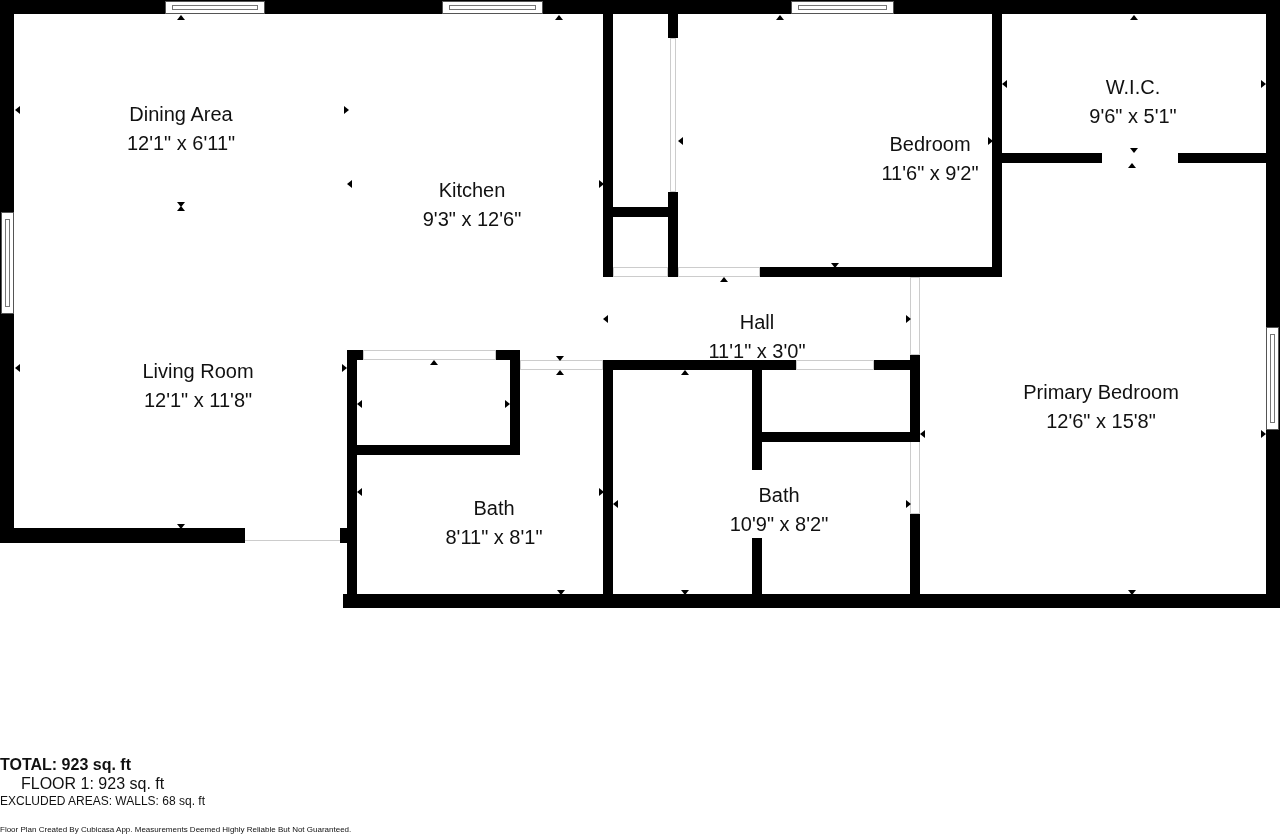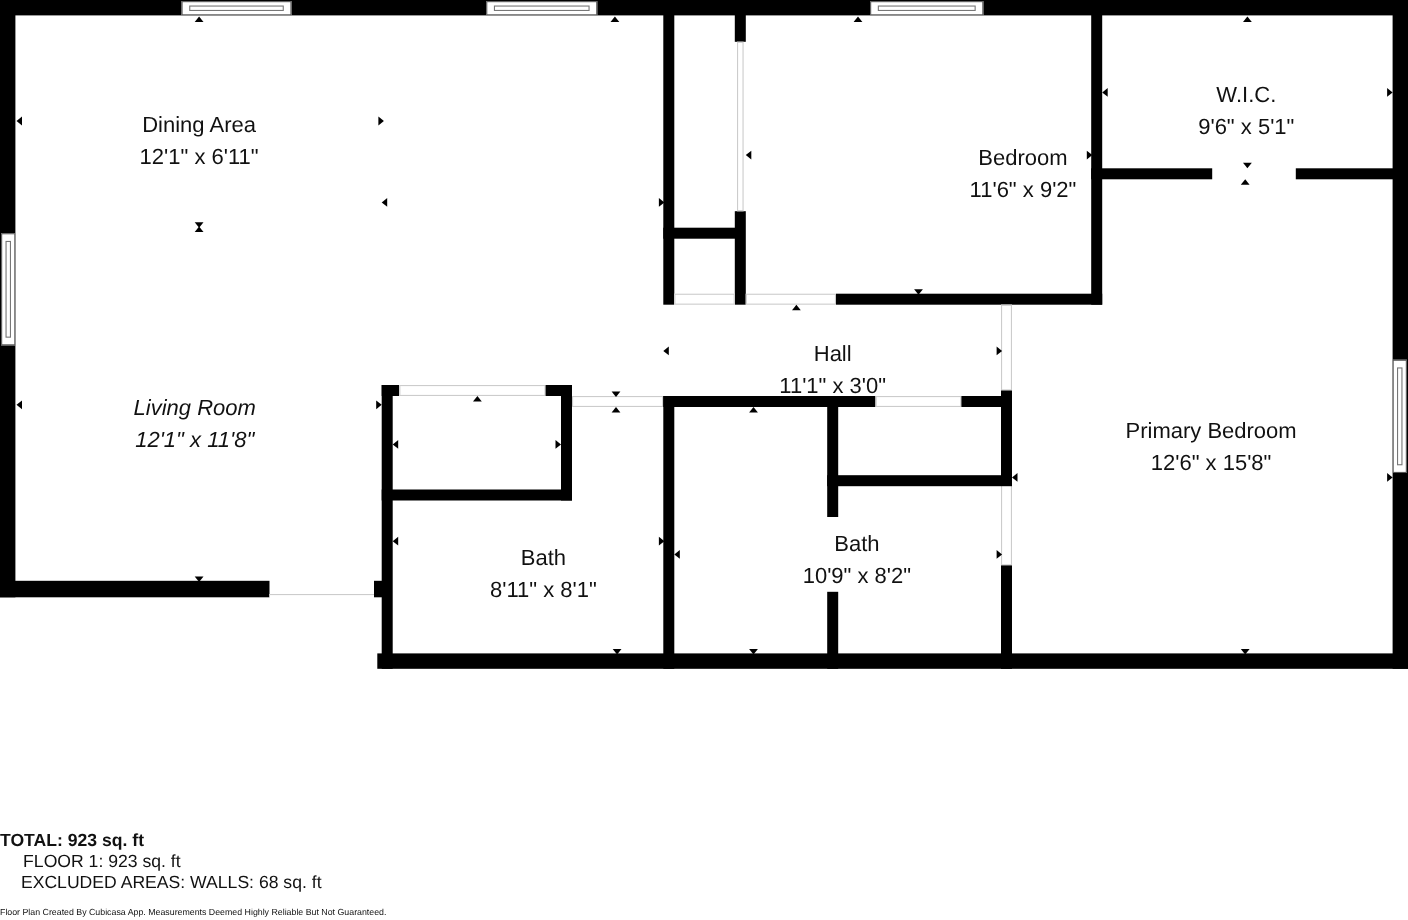--- a/index.html
+++ b/index.html
@@ -12,21 +12,21 @@
   .door { position:absolute; border:1px solid #ccc; background:#fff; box-sizing:border-box; }
   .label { position:absolute; text-align:center; transform:translateX(-50%); font-size:20px; line-height:29px; white-space:nowrap; }
   .tri { position:absolute; width:0; height:0; }
   .tri.up { border-left:4px solid transparent; border-right:4px solid transparent; border-bottom:5px solid #000; }
   .tri.down { border-left:4px solid transparent; border-right:4px solid transparent; border-top:5px solid #000; }
   .tri.left { border-top:4px solid transparent; border-bottom:4px solid transparent; border-right:5px solid #000; }
   .tri.right { border-top:4px solid transparent; border-bottom:4px solid transparent; border-left:5px solid #000; }
   .footer { position:absolute; left:0; width:1261px; text-align:left; }
   .total { top:756px; font-size:16px; font-weight:bold; }
   .floor1 { top:775px; font-size:16px;margin-left:21px; }
-  .excluded { top:794px; font-size:16px;padding-left:19px; }
+  .excluded { top:794px; font-size:12px; }
   .disclaimer { top:825px; font-size:8px; }
 </style>
 </head>
 <body>
 
 <div class="plan">
 
   <div class="w" style="left:0;top:0;width:1280px;height:14px;"></div>
   <div class="w" style="left:0;top:0;width:14px;height:543px;"></div>
   <div class="w" style="left:1266px;top:0;width:14px;height:608px;"></div>
@@ -113,33 +113,37 @@
   <div class="tri right" style="left:906px;top:500px;"></div>
   <div class="tri down" style="left:681px;top:590px;"></div>
   <div class="tri left" style="left:920px;top:430px;"></div>
   <div class="tri right" style="left:1261px;top:430px;"></div>
   <div class="tri down" style="left:1128px;top:590px;"></div>
 
   <div class="label" style="left:181px;top:100px;">
     <div>Dining Area</div>
     <div>12'1" x 6'11"</div>
   </div>
+  <div class="label" style="left:472px;top:176px;">
+    <div>Kitchen</div>
+    <div>9'3" x 12'6"</div>
+  </div>
   <div class="label" style="left:882px;top:130px;margin-left:48px;">
     <div>Bedroom</div>
     <div>11'6" x 9'2"</div>
   </div>
   <div class="label" style="left:1133px;top:73px;">
     <div>W.I.C.</div>
     <div>9'6" x 5'1"</div>
   </div>
   <div class="label" style="left:757px;top:308px;">
     <div>Hall</div>
     <div>11'1" x 3'0"</div>
   </div>
-  <div class="label" style="left:177px;top:357px;font-style:italic;">
+  <div class="label" style="left:198px;top:357px;">
     <div>Living Room</div>
     <div>12'1" x 11'8"</div>
   </div>
   <div class="label" style="left:494px;top:494px;">
     <div>Bath</div>
     <div>8'11" x 8'1"</div>
   </div>
   <div class="label" style="left:779px;top:481px;">
     <div>Bath</div>
     <div>10'9" x 8'2"</div>

